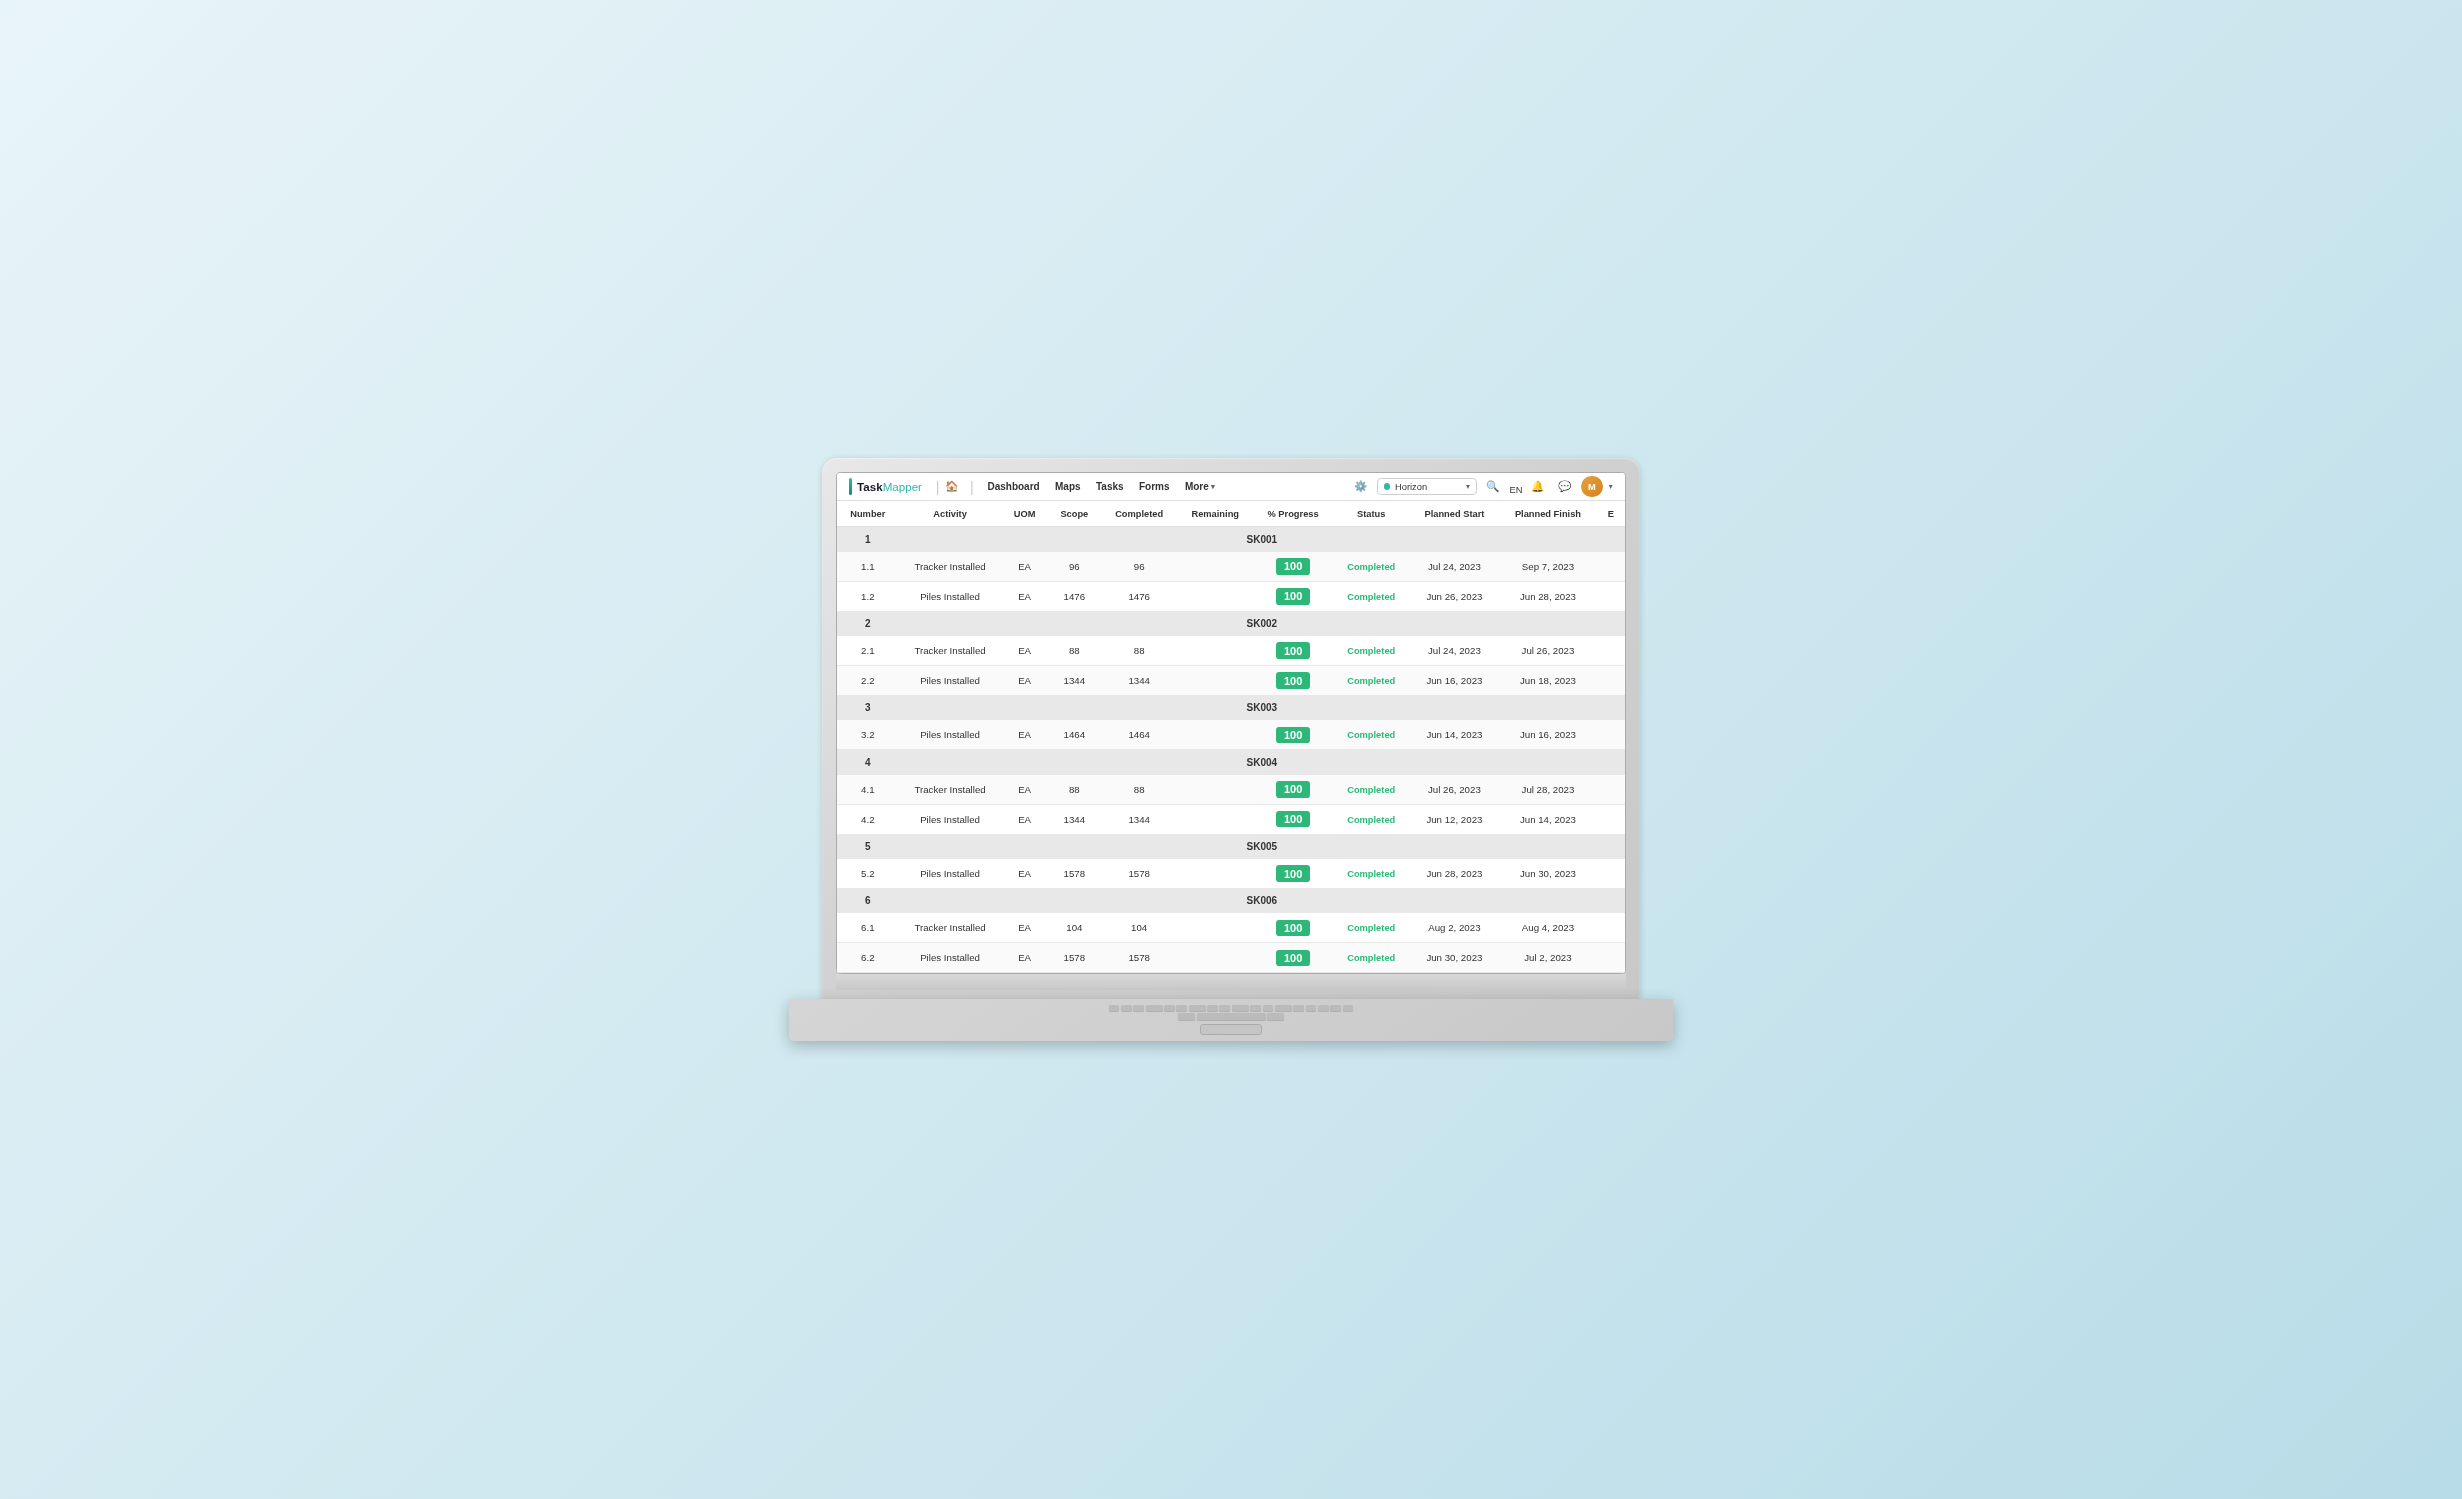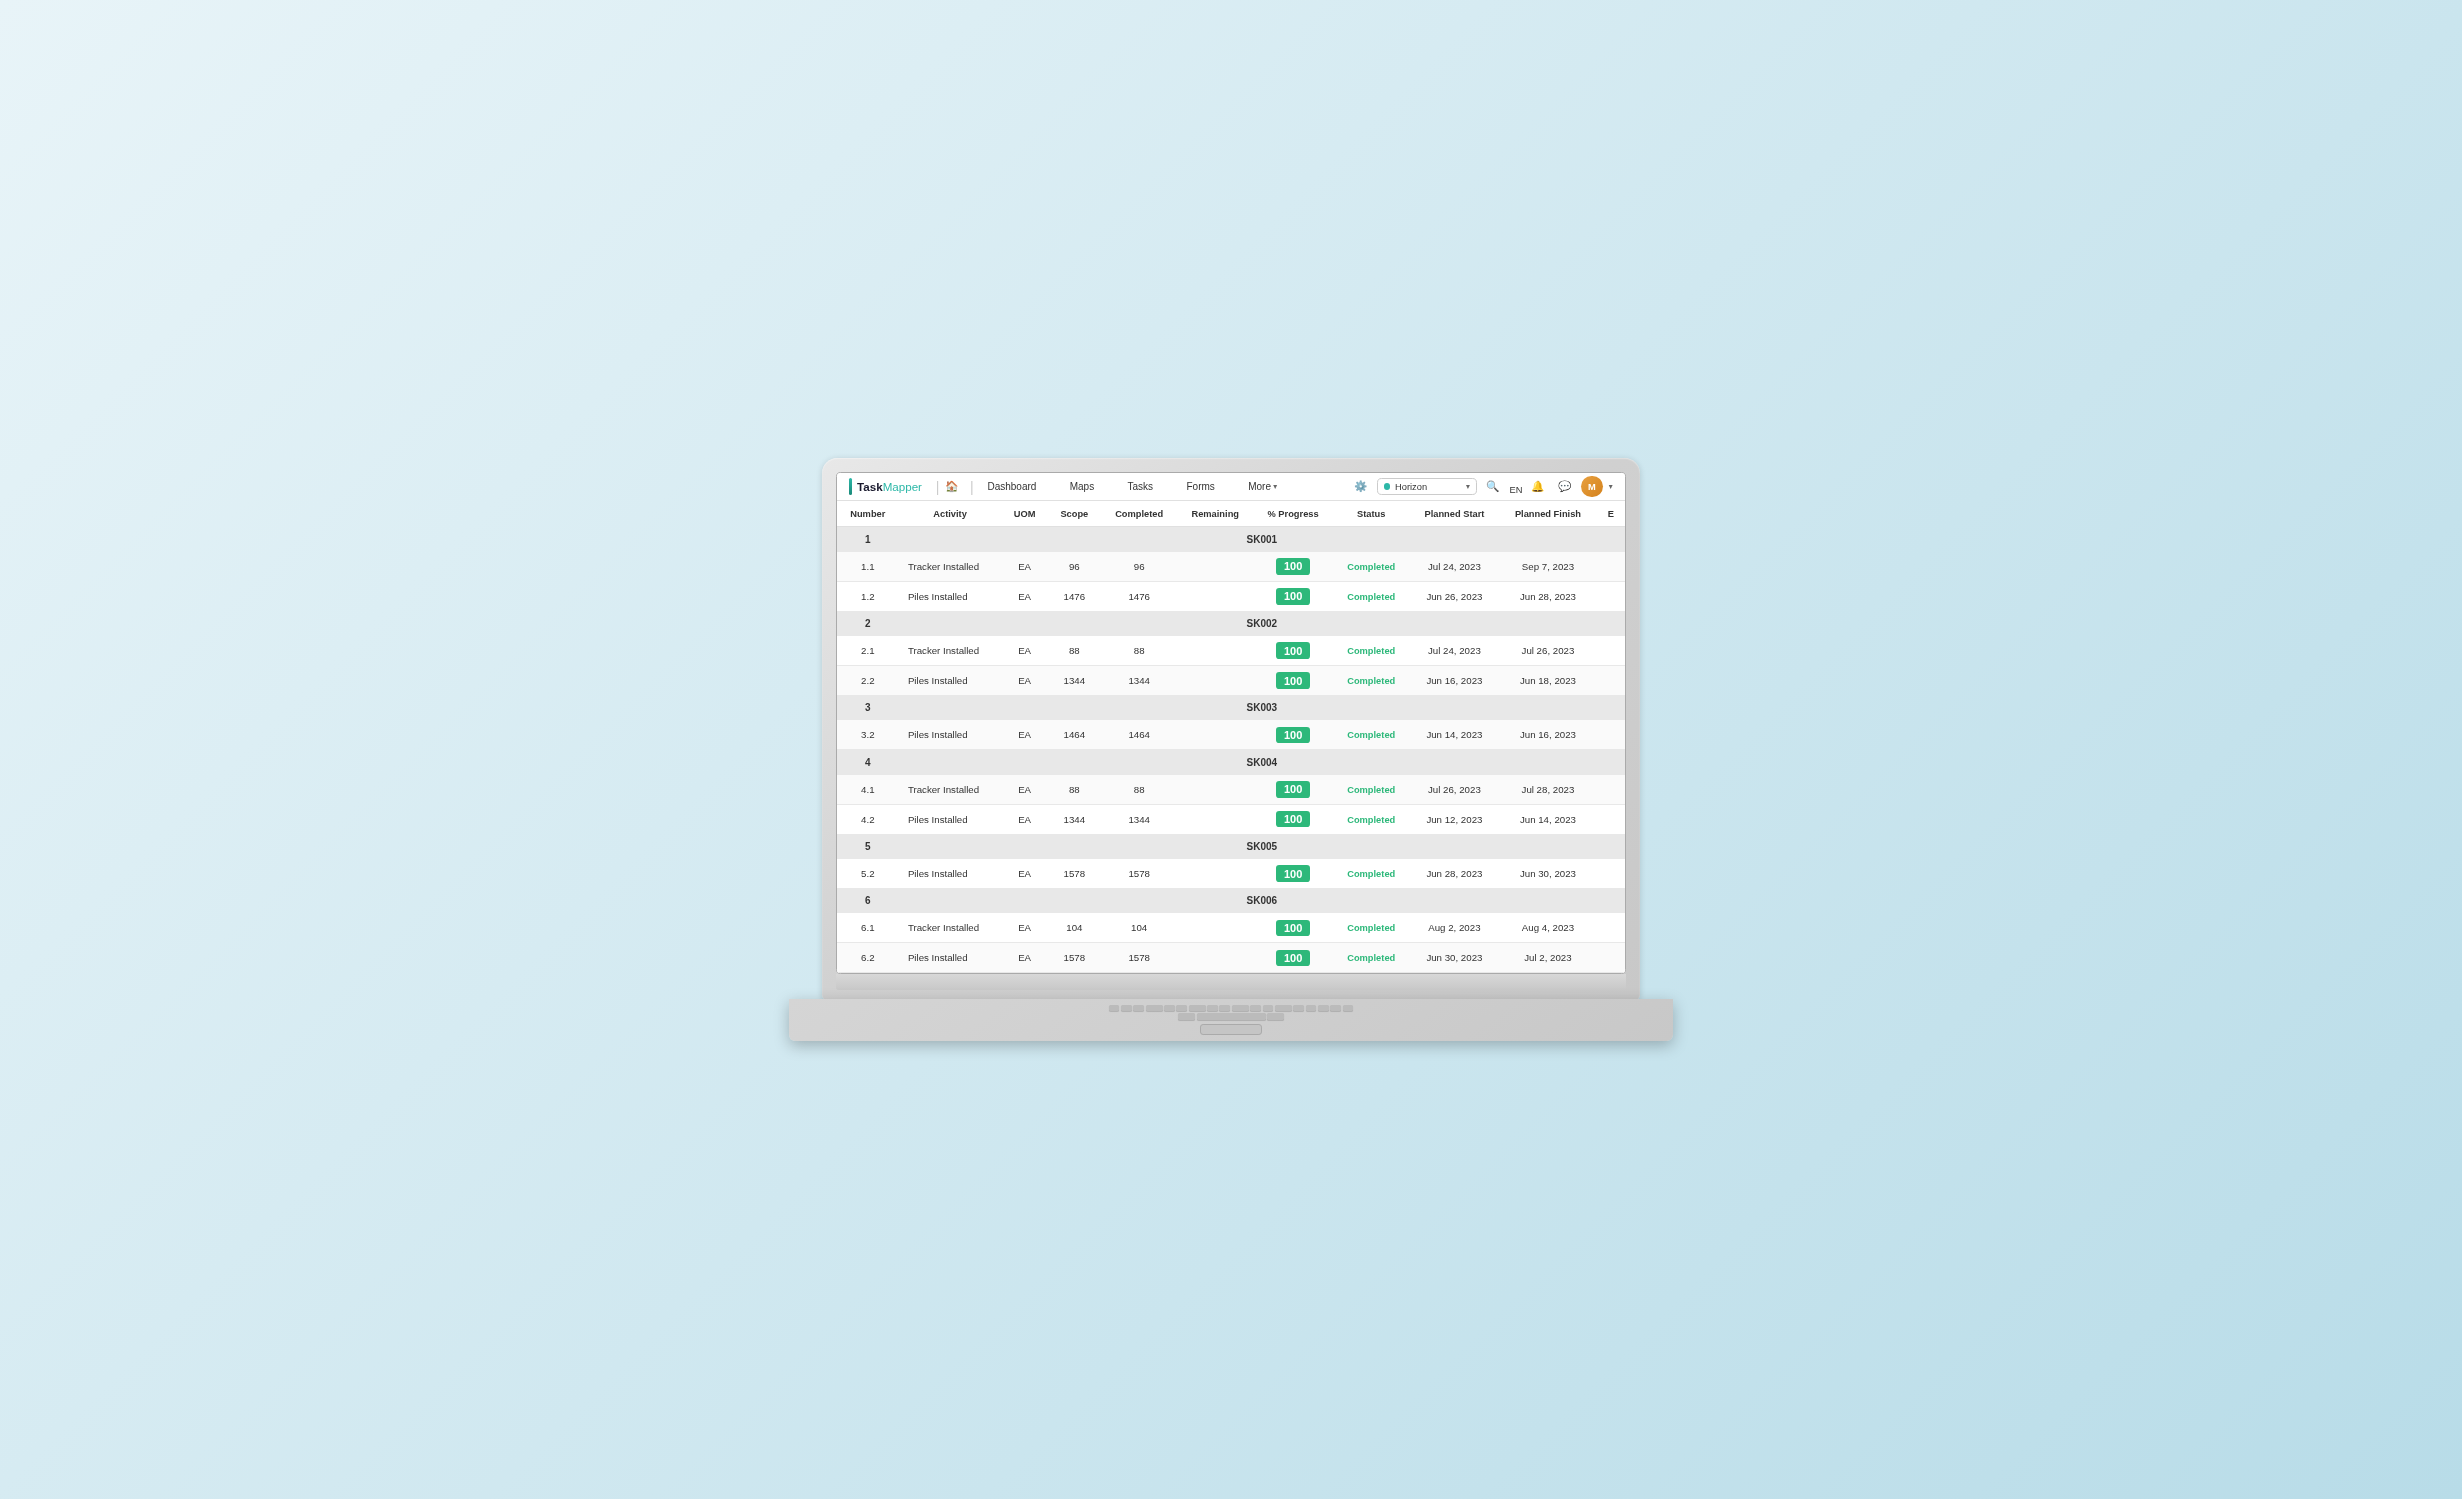--- a/index.html
+++ b/index.html
@@ -85,22 +85,23 @@
     .nav-home-icon {
       color: #555;
       font-size: 10.8px;
       cursor: pointer;
       margin-right: 4.6px;
     }
 
     .nav-links {
       display: flex;
       align-items: center;
-      gap: 18px;
+      gap: 0;
       flex: 1;
+      font-weight: bold;
     }
 
     .nav-link {
       padding: 3.1px 7.7px;
       font-size: 10px;
       color: #333;
       cursor: pointer;
       border-radius: 3.1px;
     }
 
@@ -219,21 +220,21 @@
     }
 
     tbody td {
       padding: 6.2px 9.3px;
       text-align: center;
       color: #333;
       font-size: 9.7px;
     }
 
     tbody td.activity-cell {
-      text-align: left;
+      text-align: center;
     }
 
     .progress-badge {
       background: #2db87a;
       color: white;
       font-weight: 700;
       border-radius: 3.1px;
       padding: 2.3px 7.7px;
       font-size: 11px;
       display: inline-block;

